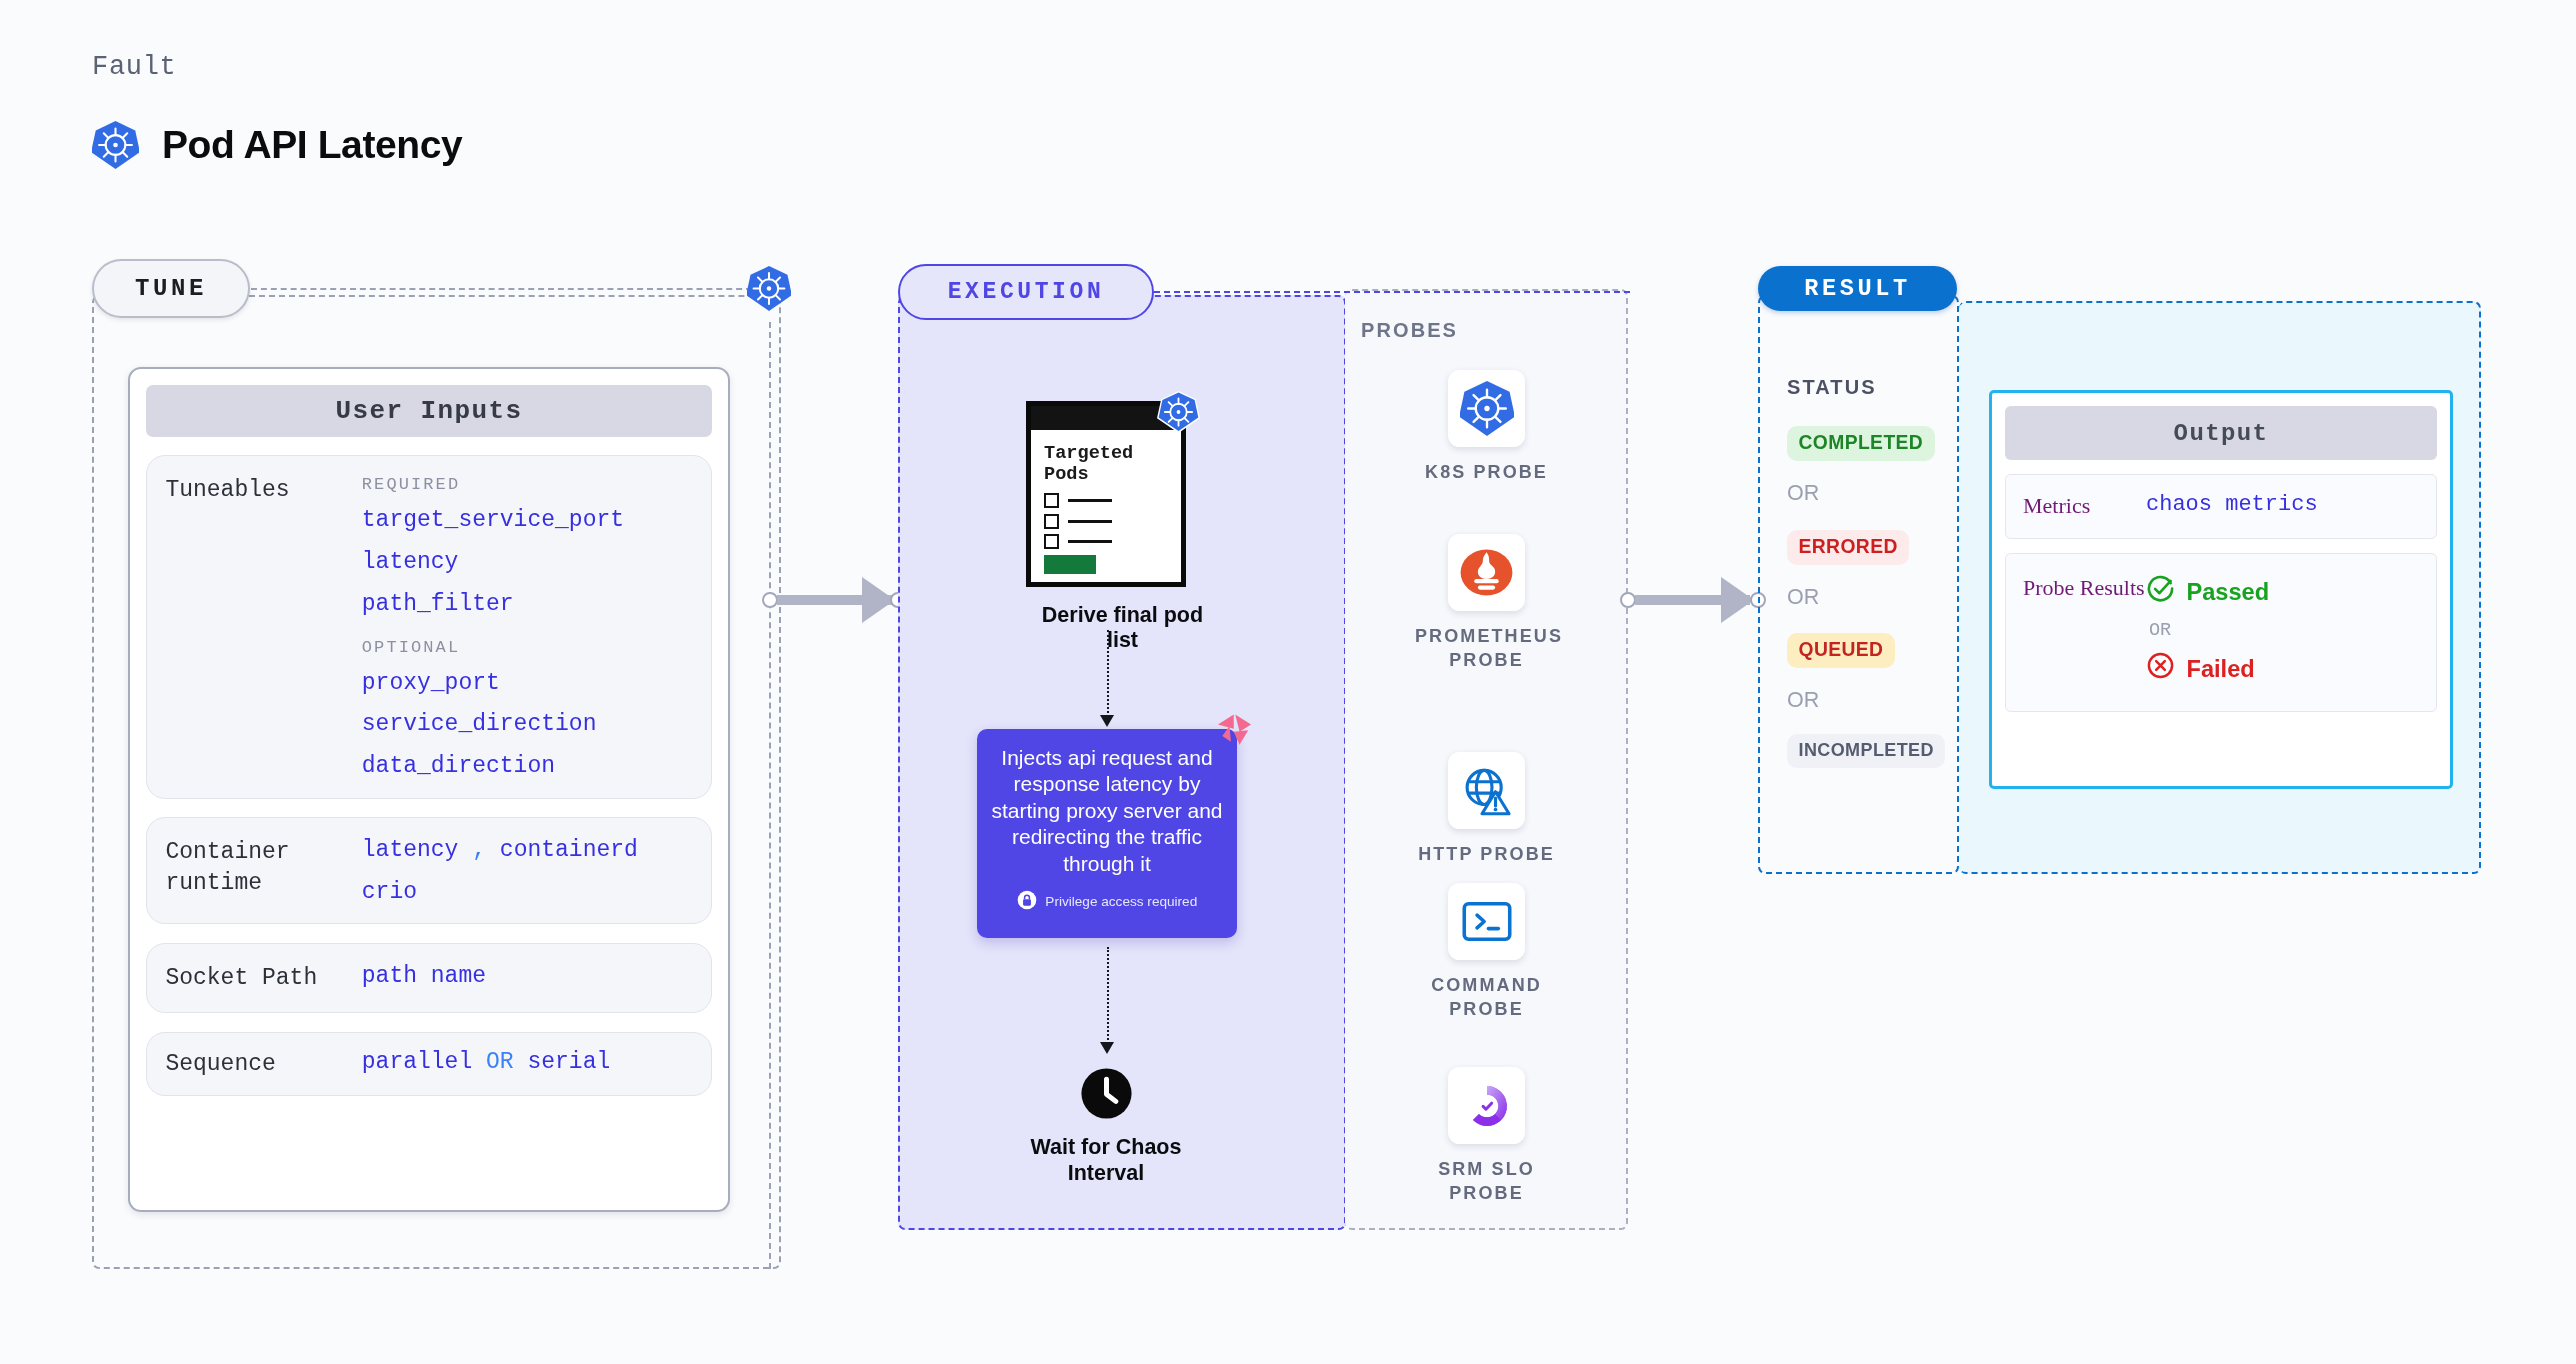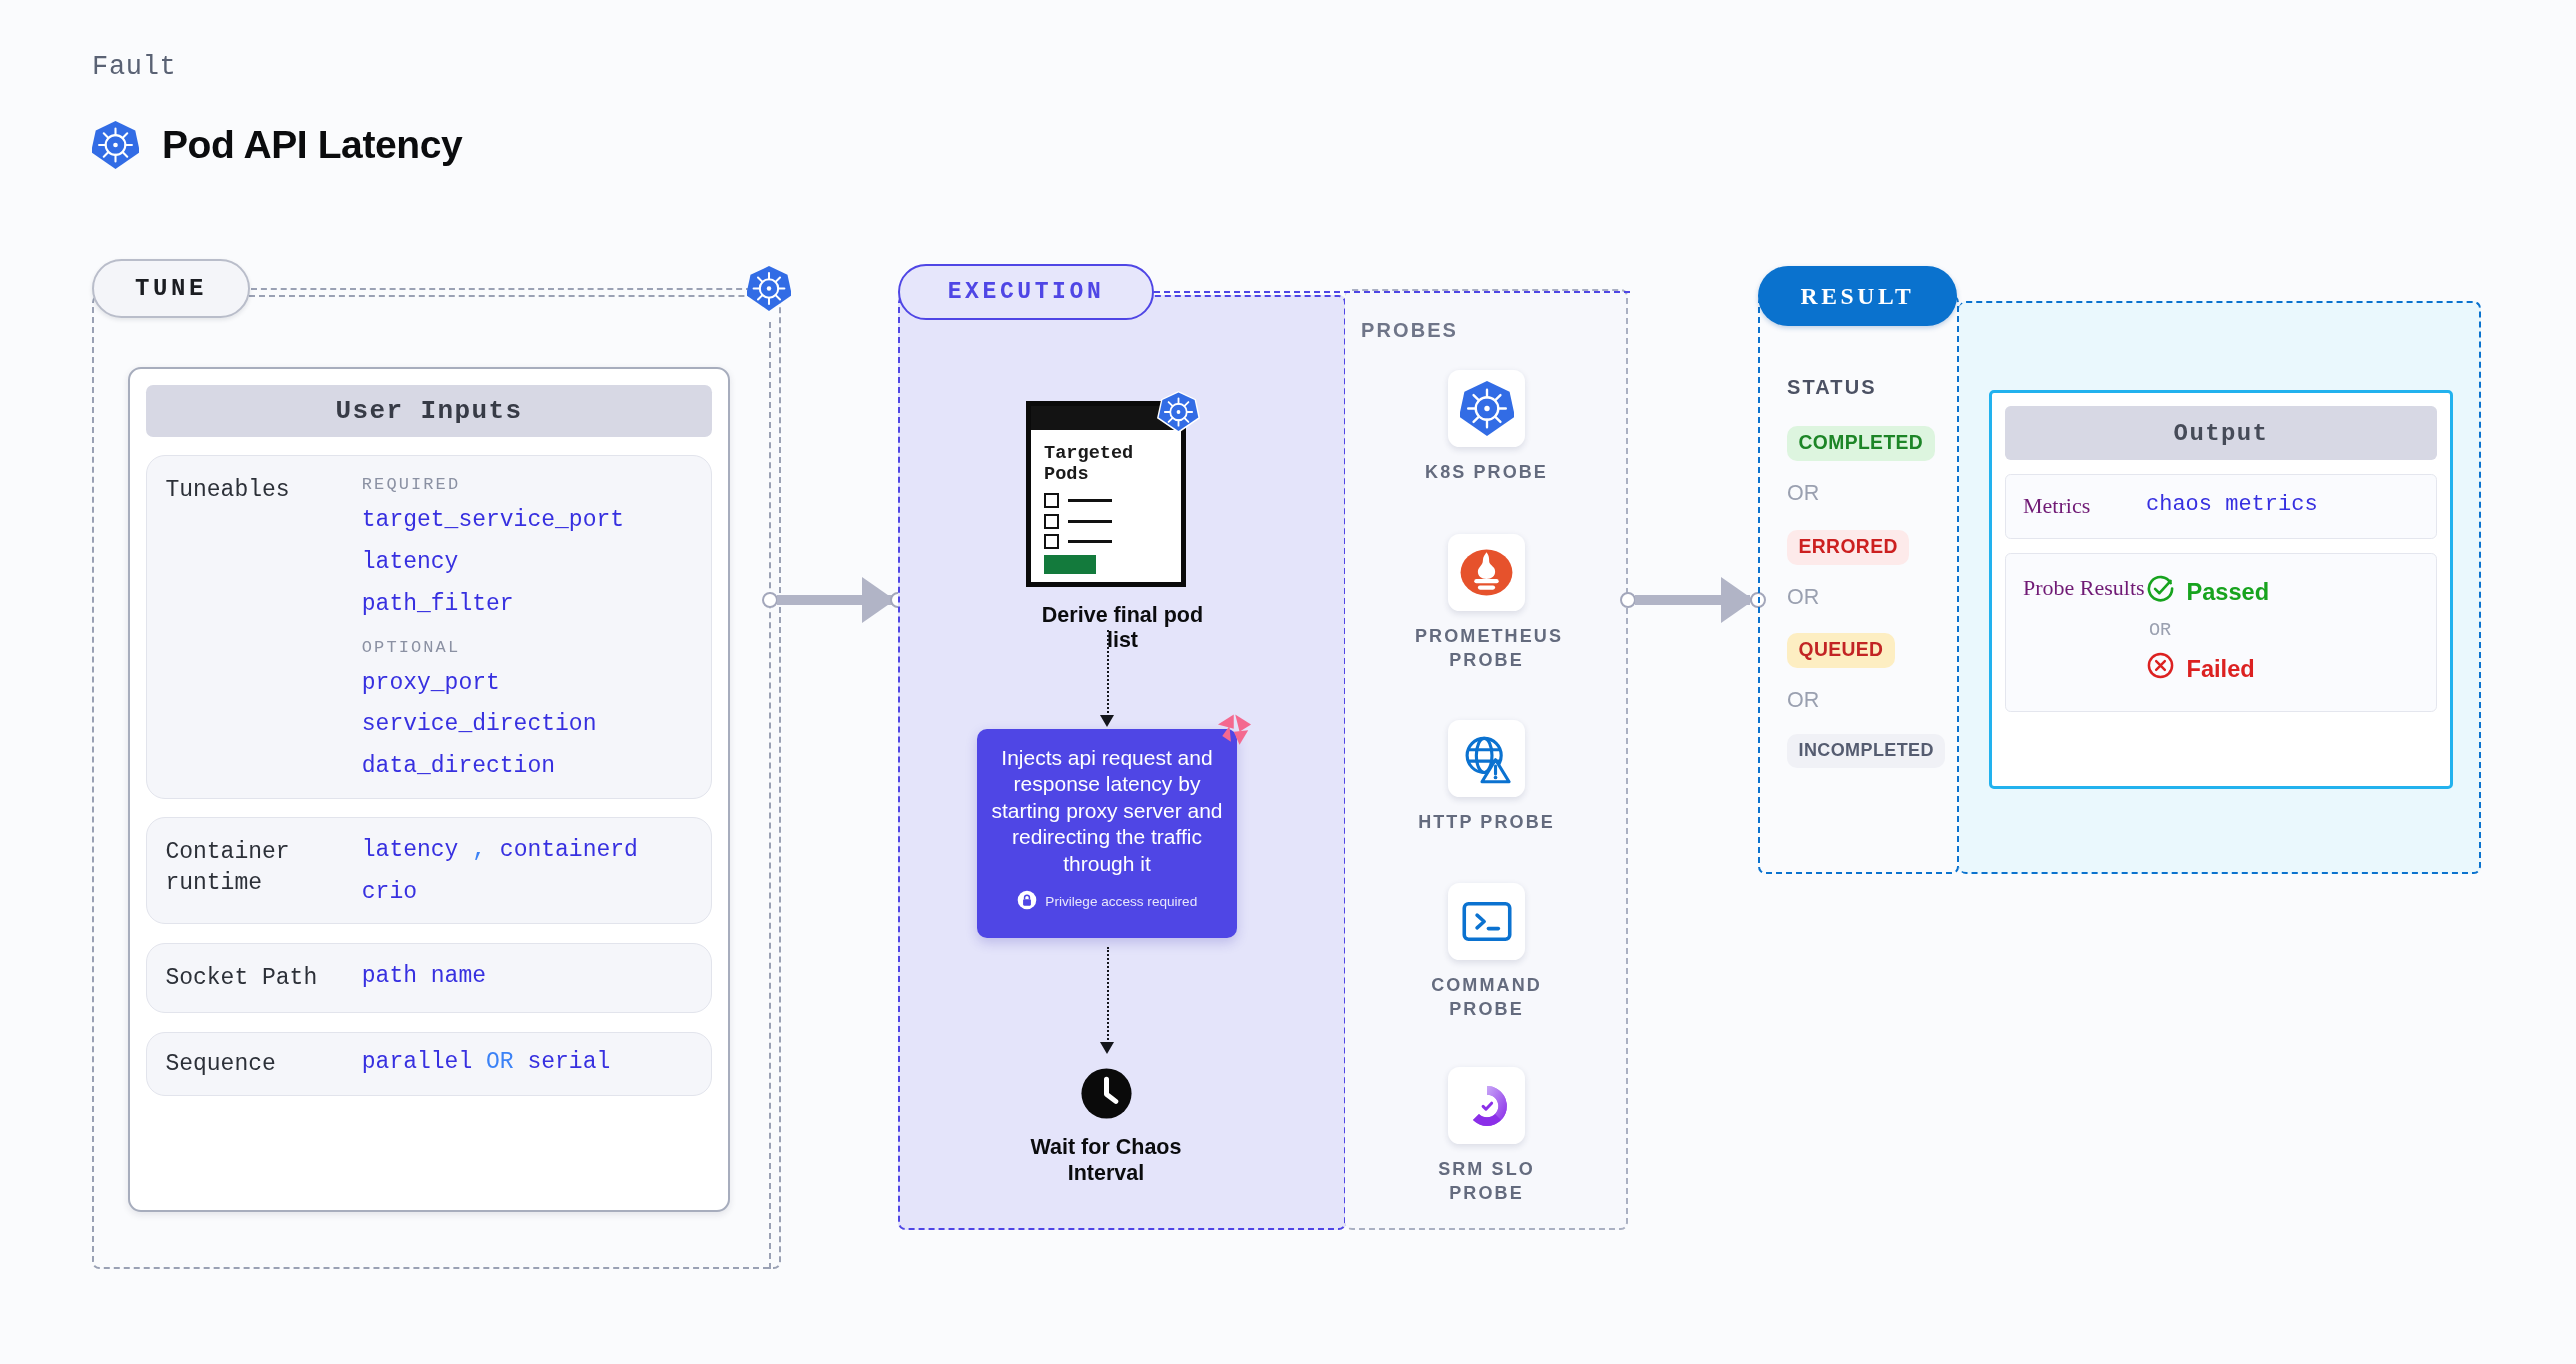--- a/index.html
+++ b/index.html
@@ -352,21 +352,21 @@
       <svg width="59" height="59" viewBox="0 0 82 82">
         <ellipse cx="41" cy="41" rx="36" ry="32" fill="#e6522c"></ellipse>
         <path d="M41 13c6 8 2 12 5 16 3 4 7 5 7 11 0 6-5 10-12 10s-12-4-12-10c0-7 7-8 7-16 0-5 3-8 5-11z" fill="#fff"></path>
         <rect x="24" y="50" width="34" height="6" rx="3" fill="#fff"></rect>
         <rect x="29" y="59" width="24" height="6" rx="3" fill="#fff"></rect>
       </svg>
     </div>
     <div class="probe-label">PROMETHEUS PROBE</div>
   </div>
 
-  <div class="probe" style="left:1415px; top:720px;">
+  <div class="probe" style="left:1415px; top:752px;">
     <div class="probe-box">
       <svg width="54" height="54" viewBox="0 0 76 76">
         <g fill="none" stroke="#0b72d0" stroke-width="4.4">
           <circle cx="34" cy="33" r="24"></circle>
           <ellipse cx="34" cy="33" rx="11" ry="24"></ellipse>
           <path d="M11 25h46M11 41h46"></path>
         </g>
         <path d="M50 39 L69 70 H31 Z" fill="#fff" stroke="#0b72d0" stroke-width="4.4" stroke-linejoin="round"></path>
         <path d="M50 48v11" stroke="#0b72d0" stroke-width="4.4" stroke-linecap="round"></path>
         <circle cx="50" cy="64" r="2.6" fill="#0b72d0"></circle>
@@ -407,21 +407,21 @@
 
   <div class="conn">
     <div class="conn-dot" style="left:1620px; top:592px;"></div>
     <div class="conn-bar" style="left:1635px; top:595px; width:115px;"></div>
     <div class="conn-tri" style="left:1721px; top:577px;"></div>
     <div class="conn-dot" style="left:1750px; top:592px;"></div>
   </div>
 
   <div class="dashed" id="result-panel"></div>
   <div class="dashed" id="output-panel"></div>
-  <div class="pill pill-result" style="left:1758px; top:266px; width:199px; height:60px; font-size:23.6px;font-family:Liberation Serif, serif;">RESULT</div>
+  <div class="pill pill-result" style="left:1758px; top:266px; width:199px; height:45px; font-size:23.6px;">RESULT</div>
 
   <div class="status-title">STATUS</div>
 
   <div class="status-badge" style="top:426px; background:#ddf5df; color:#1d8527;">COMPLETED</div>
   <div class="status-or" style="top:481px;">OR</div>
   <div class="status-badge" style="top:530px; background:#fdeaea; color:#cc2020;">ERRORED</div>
   <div class="status-or" style="top:585px;">OR</div>
   <div class="status-badge" style="top:633px; background:#fdeec2; color:#c22424;">QUEUED</div>
   <div class="status-or" style="top:688px;">OR</div>
   <div class="status-badge" style="top:734px; background:#f0f1f6; color:#555c70; font-size:18px;">INCOMPLETED</div>

